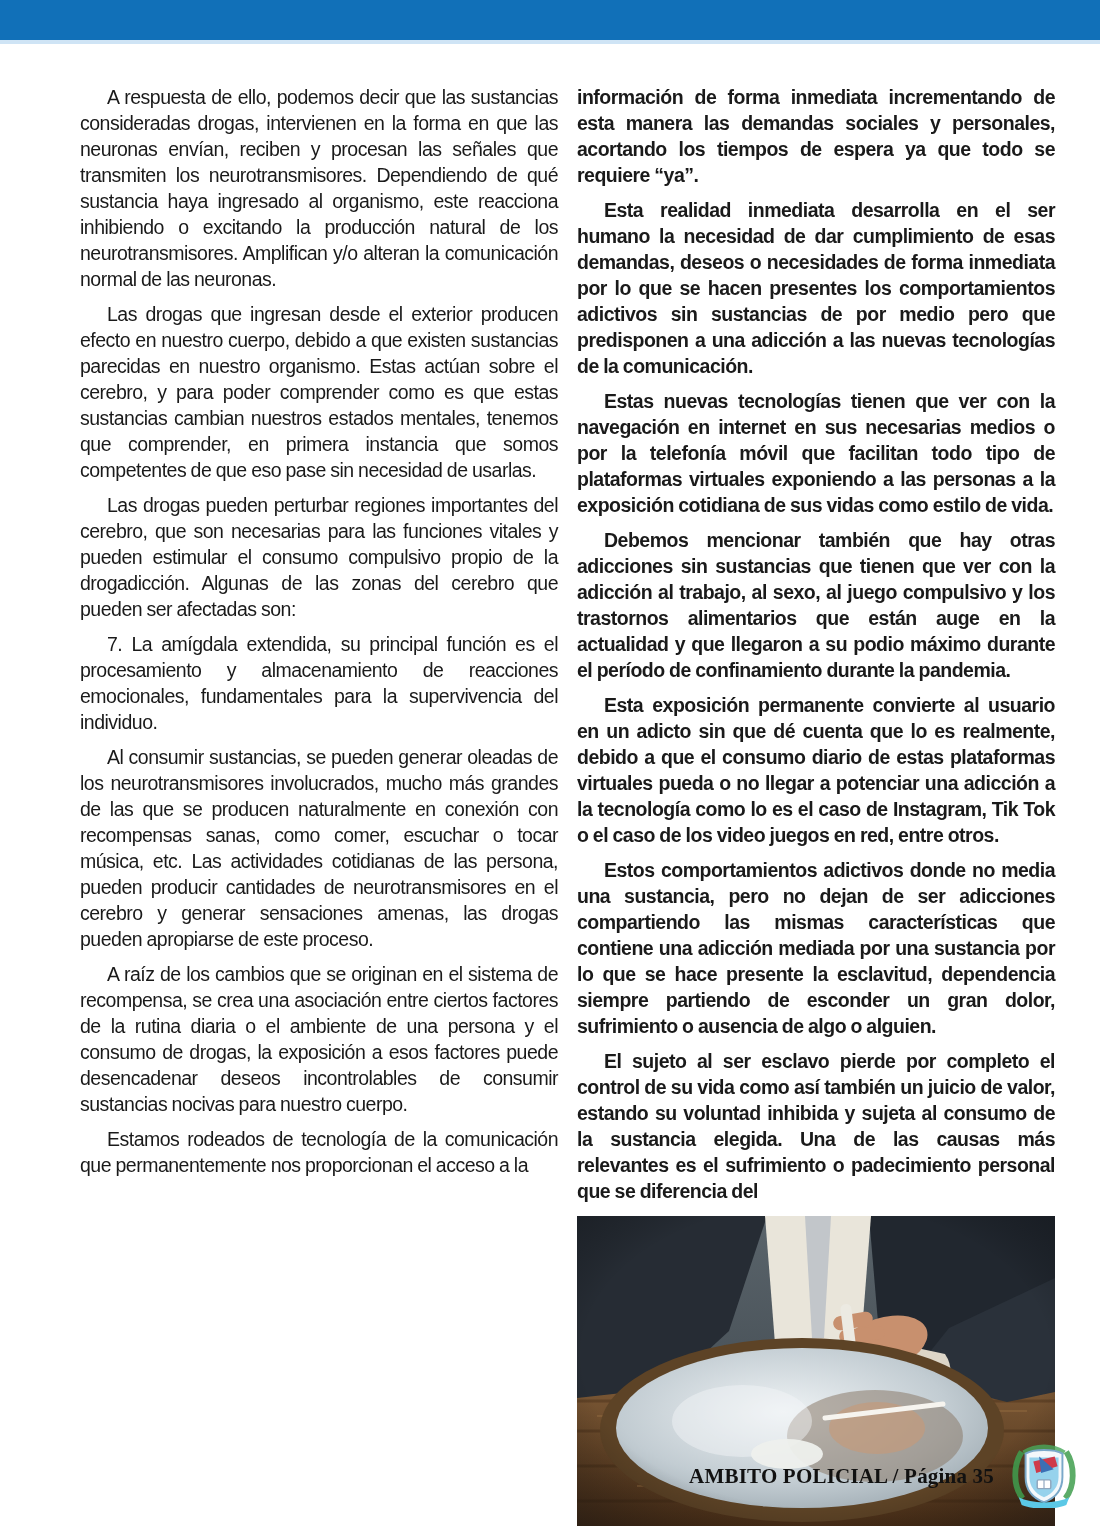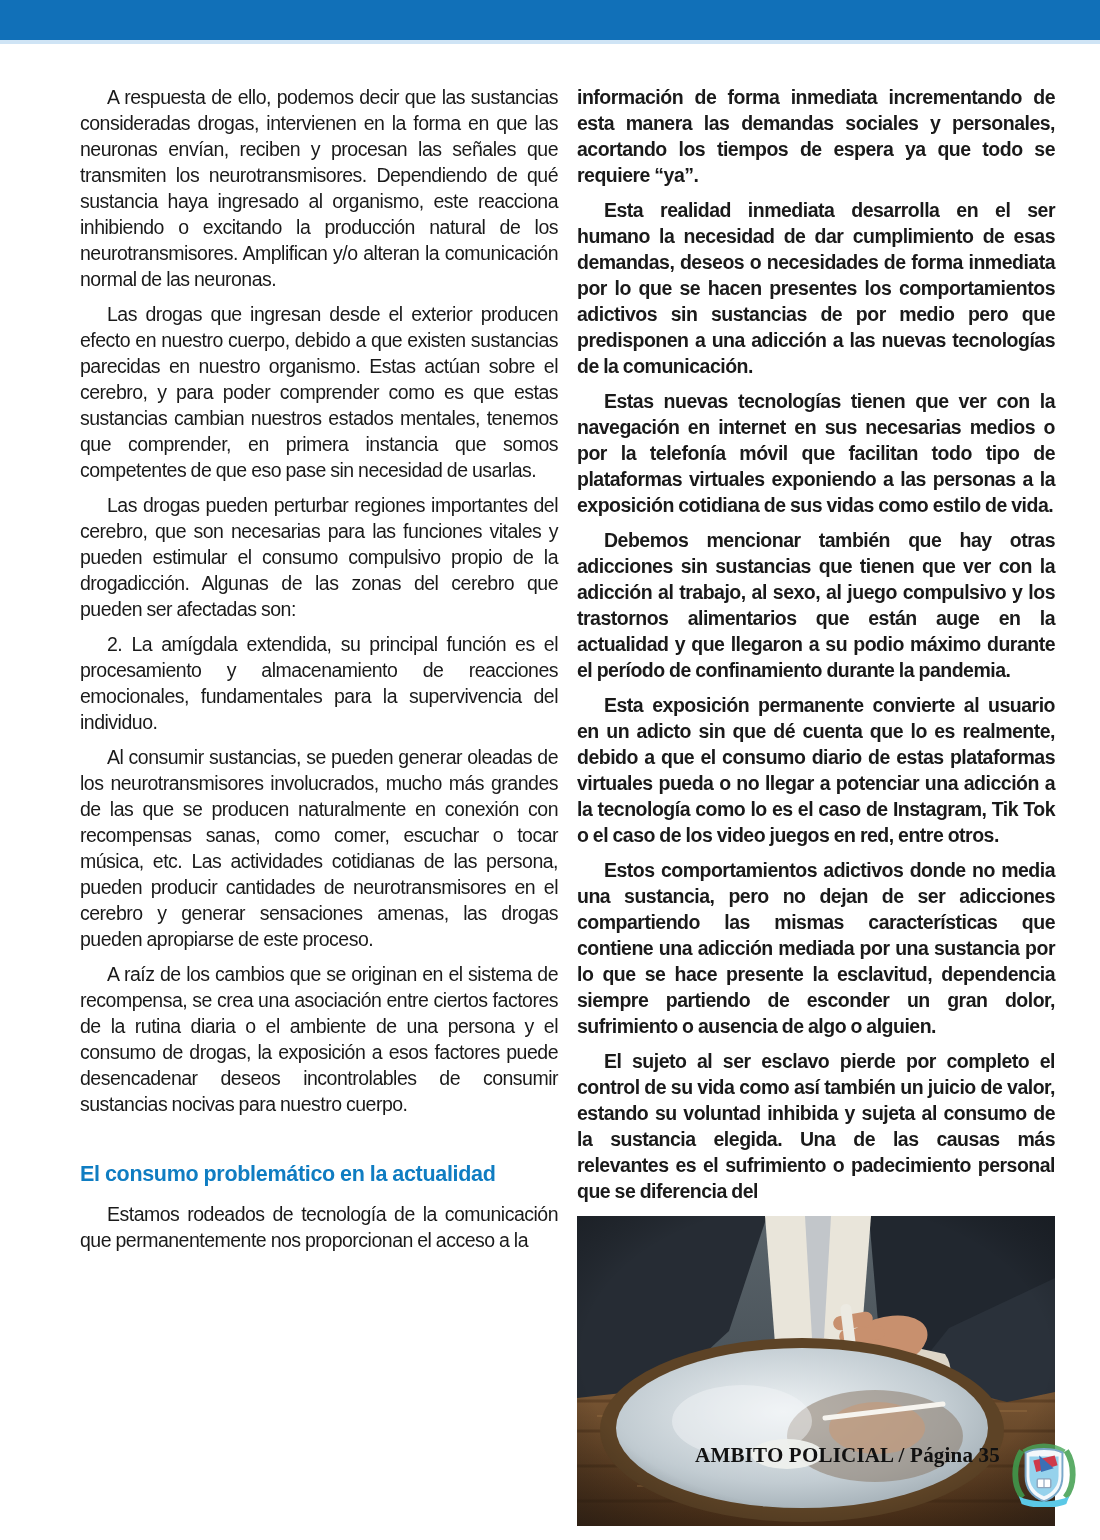--- a/index.html
+++ b/index.html
@@ -22,41 +22,40 @@
   .col p.no-indent{text-indent:0;}
   h2.section-heading{
     color:#0f7dc2;font-size:21.5px;font-weight:bold;letter-spacing:-0.3px;
     margin:44px 0 14px 0;text-align:left;
   }
   .photo-frame{
     margin-top:12px;width:478px;height:310px;display:block;
   }
   .footer{
     position:absolute;top:1443px;right:22px;height:66px;
-    display:flex;gap:10px;
+    display:flex;align-items:center;gap:16px;
   }
   .footer-text{
     font-family:"Liberation Serif", serif;font-weight:bold;font-size:21px;
     color:#111;white-space:nowrap;letter-spacing:0.2px;
   }
   .crest{width:68px;height:64px;display:block;}
 </style>
 </head>
 <body>
 
 <div class="topbar"></div>
 
 <div class="col col-left">
   <p>A respuesta de ello, podemos decir que las sustancias consideradas drogas, intervienen en la forma en que las neuronas envían, reciben y procesan las señales que transmiten los neurotransmisores. Dependiendo de qué sustancia haya ingresado al organismo, este reacciona inhibiendo o excitando la producción natural de los neurotransmisores. Amplifican y/o alteran la comunicación normal de las neuronas.</p>
   <p>Las drogas que ingresan desde el exterior producen efecto en nuestro cuerpo, debido a que existen sustancias parecidas en nuestro organismo. Estas actúan sobre el cerebro, y para poder comprender como es que estas sustancias cambian nuestros estados mentales, tenemos que comprender, en primera instancia que somos competentes de que eso pase sin necesidad de usarlas.</p>
   <p>Las drogas pueden perturbar regiones importantes del cerebro, que son necesarias para las funciones vitales y pueden estimular el consumo compulsivo propio de la drogadicción. Algunas de las zonas del cerebro que pueden ser afectadas son:</p>
-  <p>2. La amígdala extendida, su principal función es el procesamiento y almacenamiento de reacciones emocionales, fundamentales para la supervivencia del individuo.</p>
+  <p>7. La amígdala extendida, su principal función es el procesamiento y almacenamiento de reacciones emocionales, fundamentales para la supervivencia del individuo.</p>
   <p>Al consumir sustancias, se pueden generar oleadas de los neurotransmisores involucrados, mucho más grandes de las que se producen naturalmente en conexión con recompensas sanas, como comer, escuchar o tocar música, etc. Las actividades cotidianas de las persona, pueden producir cantidades de neurotransmisores en el cerebro y generar sensaciones amenas, las drogas pueden apropiarse de este proceso.</p>
   <p>A raíz de los cambios que se originan en el sistema de recompensa, se crea una asociación entre ciertos factores de la rutina diaria o el ambiente de una persona y el consumo de drogas, la exposición a esos factores puede desencadenar deseos incontrolables de consumir sustancias nocivas para nuestro cuerpo.</p>
-  <h2 class="section-heading">El consumo problemático en la actualidad</h2>
   <p>Estamos rodeados de tecnología de la comunicación que permanentemente nos proporcionan el acceso a la</p>
 </div>
 
 <div class="col col-right">
   <p class="no-indent">información de forma inmediata incrementando de esta manera las demandas sociales y personales, acortando los tiempos de espera ya que todo se requiere “ya”.</p>
   <p>Esta realidad inmediata desarrolla en el ser humano la necesidad de dar cumplimiento de esas demandas, deseos o necesidades de forma inmediata por lo que se hacen presentes los comportamientos adictivos sin sustancias de por medio pero que predisponen a una adicción a las nuevas tecnologías de la comunicación.</p>
   <p>Estas nuevas tecnologías tienen que ver con la navegación en internet en sus necesarias medios o por la telefonía móvil que facilitan todo tipo de plataformas virtuales exponiendo a las personas a la exposición cotidiana de sus vidas como estilo de vida.</p>
   <p>Debemos mencionar también que hay otras adicciones sin sustancias que tienen que ver con la adicción al trabajo, al sexo, al juego compulsivo y los trastornos alimentarios que están auge en la actualidad y que llegaron a su podio máximo durante el período de confinamiento durante la pandemia.</p>
   <p>Esta exposición permanente convierte al usuario en un adicto sin que dé cuenta que lo es realmente, debido a que el consumo diario de estas plataformas virtuales pueda o no llegar a potenciar una adicción a la tecnología como lo es el caso de Instagram, Tik Tok o el caso de los video juegos en red, entre otros.</p>
   <p>Estos comportamientos adictivos donde no media una sustancia, pero no dejan de ser adicciones compartiendo las mismas características que contiene una adicción mediada por una sustancia por lo que se hace presente la esclavitud, dependencia siempre partiendo de esconder un gran dolor, sufrimiento o ausencia de algo o alguien.</p>

